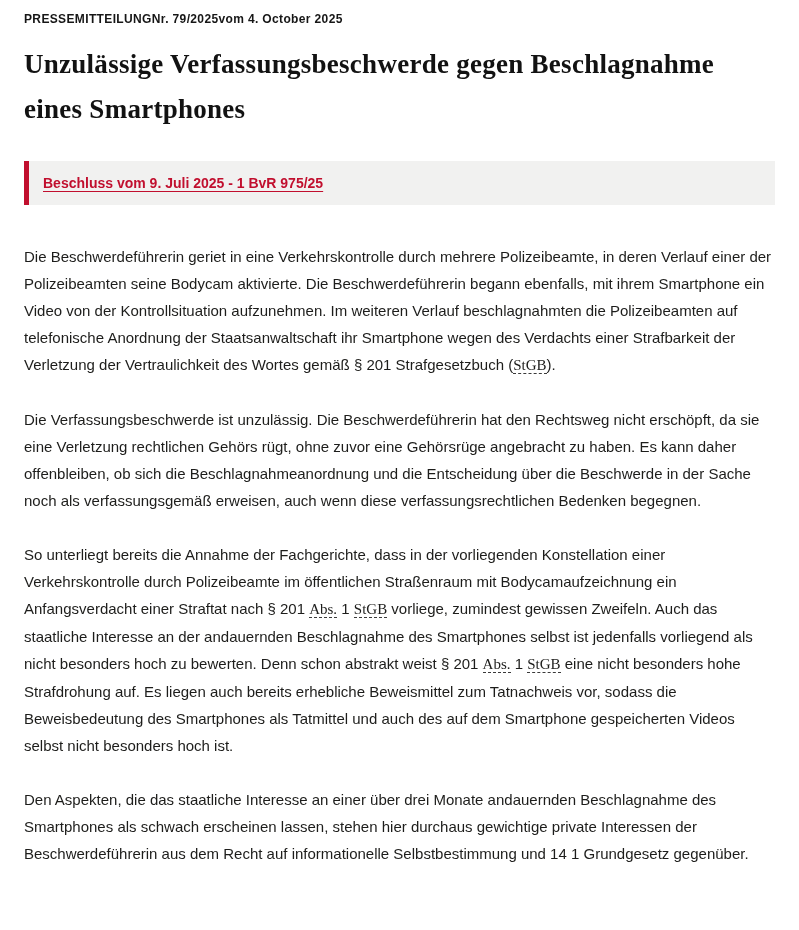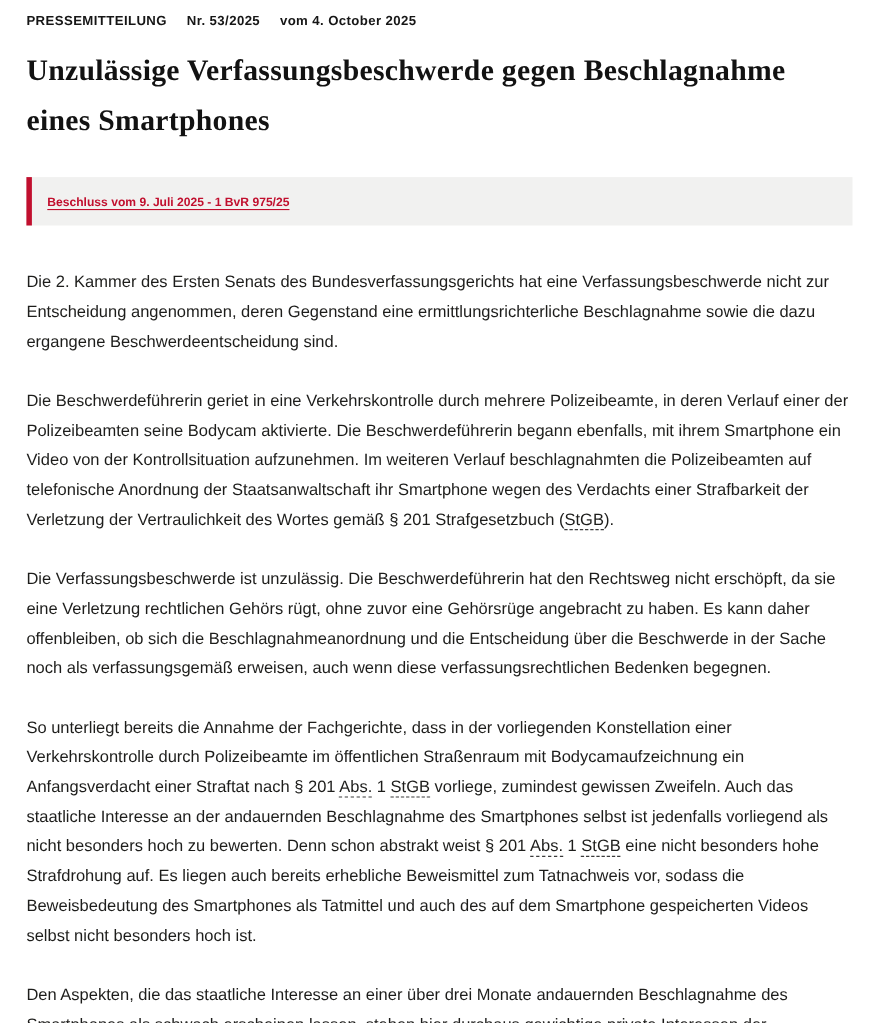--- a/index.html
+++ b/index.html
@@ -13,21 +13,20 @@
     width: 799px;
     font-family: "Liberation Sans", sans-serif;
     color: var(--text);
     -webkit-font-smoothing: antialiased;
   }
   .page { padding: 10px 24px 40px 24px; }
 
   .meta {
     display: flex;
     align-items: center;
-    gap: 18px;
     font-size: 12px;
     font-weight: 700;
     letter-spacing: 0.03em;
     color: #161616;
     padding-top: 2px;
   }
 
   .title {
     font-family: "Liberation Serif", serif;
     font-size: 27px;
@@ -39,60 +38,60 @@
   }
 
   .decision-box {
     background: var(--box-bg);
     border-left: 5px solid var(--accent-red);
     padding: 13px 16px 13px 14px;
     margin: 0 0 38px 0;
   }
   .decision-link {
     color: var(--accent-red);
-    font-size: 11px;
+    font-size: 14px;
     font-weight: 700;
     text-decoration: underline;
     text-underline-offset: 3px;
     cursor: pointer;
     margin-top: 16px;
   }
 
   .press-body .para {
     font-size: 15px;
     line-height: 1.8;
     margin: 0 0 27px 0;
     color: var(--text);
   }
   .press-body .para:last-child { margin-bottom: 0; }
 
   .abbr {
     border-bottom: 1px dashed #3a3a3a;
     padding-bottom: 0px;
     cursor: help;
+    font-family: Liberation Serif, serif;
   }
 </style>
 </head>
 <body>
 
 <div class="page">
 
   <header class="meta">
     <span>PRESSEMITTEILUNG</span>
-    <span>Nr. 53/2025</span>
+    <span>Nr. 79/2025</span>
     <span>vom 4. October 2025</span>
   </header>
 
   <h1 class="title">Unzulässige Verfassungsbeschwerde gegen Beschlagnahme eines Smartphones</h1>
 
   <div class="decision-box">
     <a href="#" class="decision-link">Beschluss vom 9. Juli 2025 - 1 BvR 975/25</a>
   </div>
 
   <main class="press-body">
-      <p class="para">Die 2. Kammer des Ersten Senats des Bundesverfassungsgerichts hat eine Verfassungsbeschwerde nicht zur Entscheidung angenommen, deren Gegenstand eine ermittlungsrichterliche Beschlagnahme sowie die dazu ergangene Beschwerdeentscheidung sind.</p>
       <p class="para">Die Beschwerdeführerin geriet in eine Verkehrskontrolle durch mehrere Polizeibeamte, in deren Verlauf einer der Polizeibeamten seine Bodycam aktivierte. Die Beschwerdeführerin begann ebenfalls, mit ihrem Smartphone ein Video von der Kontrollsituation aufzunehmen. Im weiteren Verlauf beschlagnahmten die Polizeibeamten auf telefonische Anordnung der Staatsanwaltschaft ihr Smartphone wegen des Verdachts einer Strafbarkeit der Verletzung der Vertraulichkeit des Wortes gemäß § 201 Strafgesetzbuch (<span class="abbr">StGB</span>).</p>
       <p class="para">Die Verfassungsbeschwerde ist unzulässig. Die Beschwerdeführerin hat den Rechtsweg nicht erschöpft, da sie eine Verletzung rechtlichen Gehörs rügt, ohne zuvor eine Gehörsrüge angebracht zu haben. Es kann daher offenbleiben, ob sich die Beschlagnahmeanordnung und die Entscheidung über die Beschwerde in der Sache noch als verfassungsgemäß erweisen, auch wenn diese verfassungsrechtlichen Bedenken begegnen.</p>
       <p class="para">So unterliegt bereits die Annahme der Fachgerichte, dass in der vorliegenden Konstellation einer Verkehrskontrolle durch Polizeibeamte im öffentlichen Straßenraum mit Bodycamaufzeichnung ein Anfangsverdacht einer Straftat nach § 201 <span class="abbr">Abs.</span> 1 <span class="abbr">StGB</span> vorliege, zumindest gewissen Zweifeln. Auch das staatliche Interesse an der andauernden Beschlagnahme des Smartphones selbst ist jedenfalls vorliegend als nicht besonders hoch zu bewerten. Denn schon abstrakt weist § 201 <span class="abbr">Abs.</span> 1 <span class="abbr">StGB</span> eine nicht besonders hohe Strafdrohung auf. Es liegen auch bereits erhebliche Beweismittel zum Tatnachweis vor, sodass die Beweisbedeutung des Smartphones als Tatmittel und auch des auf dem Smartphone gespeicherten Videos selbst nicht besonders hoch ist.</p>
       <p class="para">Den Aspekten, die das staatliche Interesse an einer über drei Monate andauernden Beschlagnahme des Smartphones als schwach erscheinen lassen, stehen hier durchaus gewichtige private Interessen der Beschwerdeführerin aus dem Recht auf informationelle Selbstbestimmung und  14  1 Grundgesetz gegenüber.</p>
     </main>
 
 </div>
 
 </body></html>

